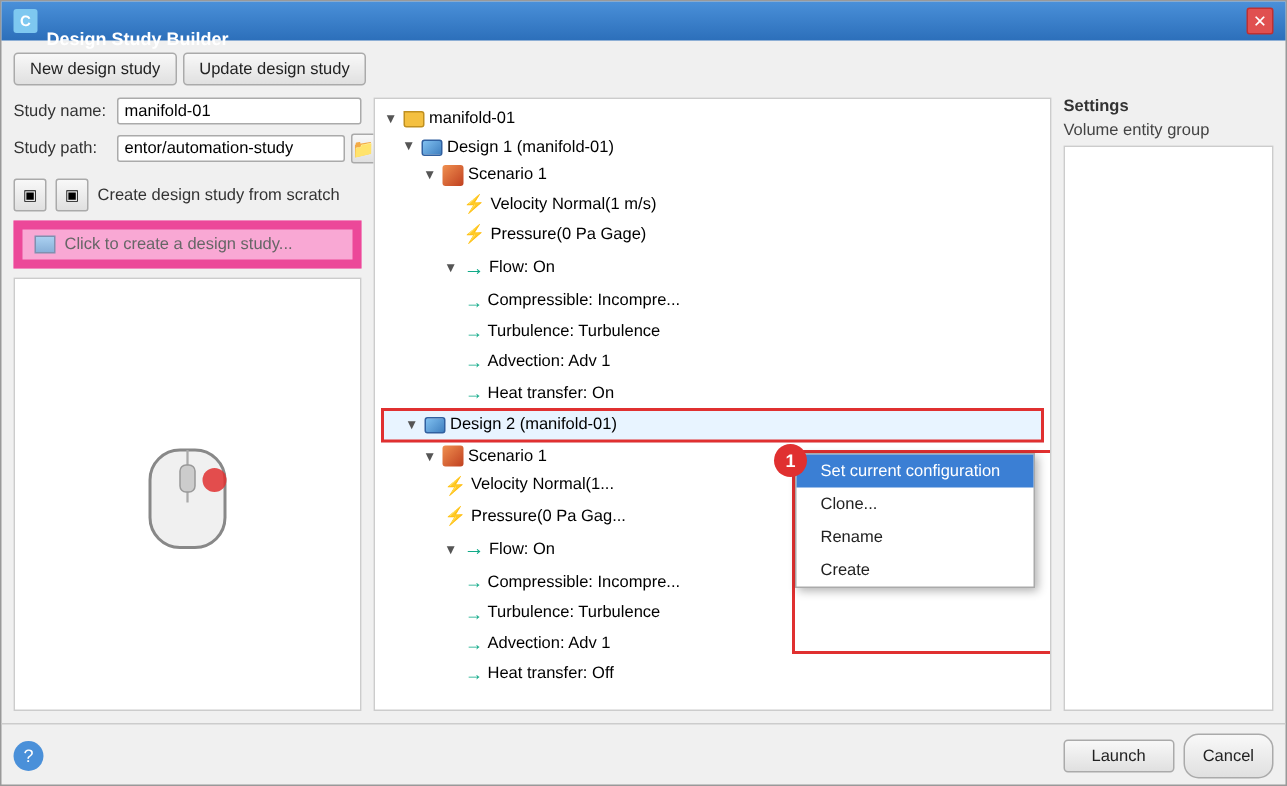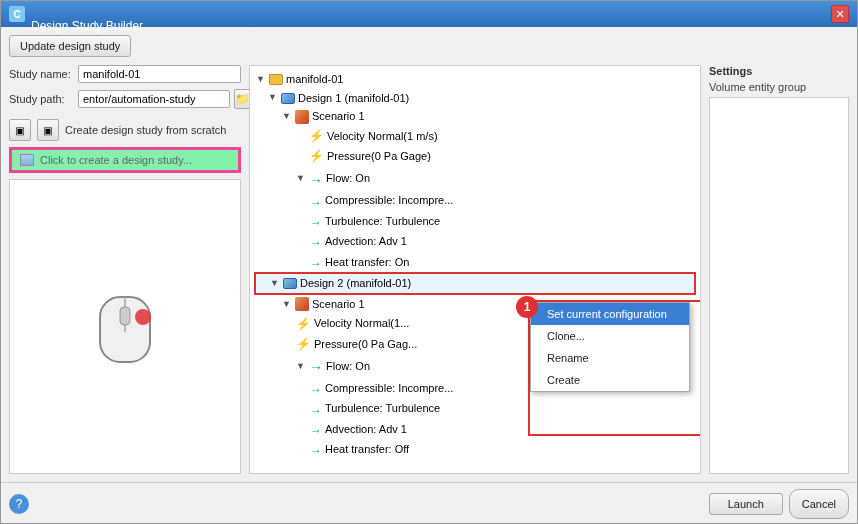--- a/index.html
+++ b/index.html
@@ -50,21 +50,21 @@
       display: flex;
       align-items: center;
       justify-content: center;
       font-size: 10px;
       font-weight: bold;
       color: #fff;
     }
 
     .title-text {
       font-size: 12px;
-      font-weight: normal;
+      font-weight: bold;
       margin-top: 24px;
     }
 
     .title-close {
       width: 18px;
       height: 18px;
       background: #e05050;
       border-radius: 2px;
       cursor: pointer;
       display: flex;
@@ -167,22 +167,22 @@
       justify-content: center;
       font-size: 10px;
     }
 
     .scratch-label {
       font-size: 11px;
       color: #333;
     }
 
     .click-hint-box {
-      border: 3px solid #ec4899;
-      background: #86efac;
+      border: 6px solid #ec4899;
+      background: #f9a8d4;
       padding: 4px 8px;
       font-size: 11px;
       color: #666;
       display: flex;
       align-items: flex-end;
       gap: 6px;
       min-height: 26px;
     }
 
     .preview-box {
@@ -351,20 +351,21 @@
     <div class="title-bar-left">
       <div class="title-icon">C</div>
       <span class="title-text">Design Study Builder</span>
     </div>
     <div class="title-close">✕</div>
   </div>
 
   <div class="window-body">
 
     <div class="top-buttons">
+      <button class="btn">New design study</button>
       <button class="btn">Update design study</button>
     </div>
 
     <div class="content-area">
 
       <div class="left-panel">
         <div class="form-row">
           <span class="form-label">Study name:</span>
           <input class="form-input" type="text" value="manifold-01" style="">
         </div>

